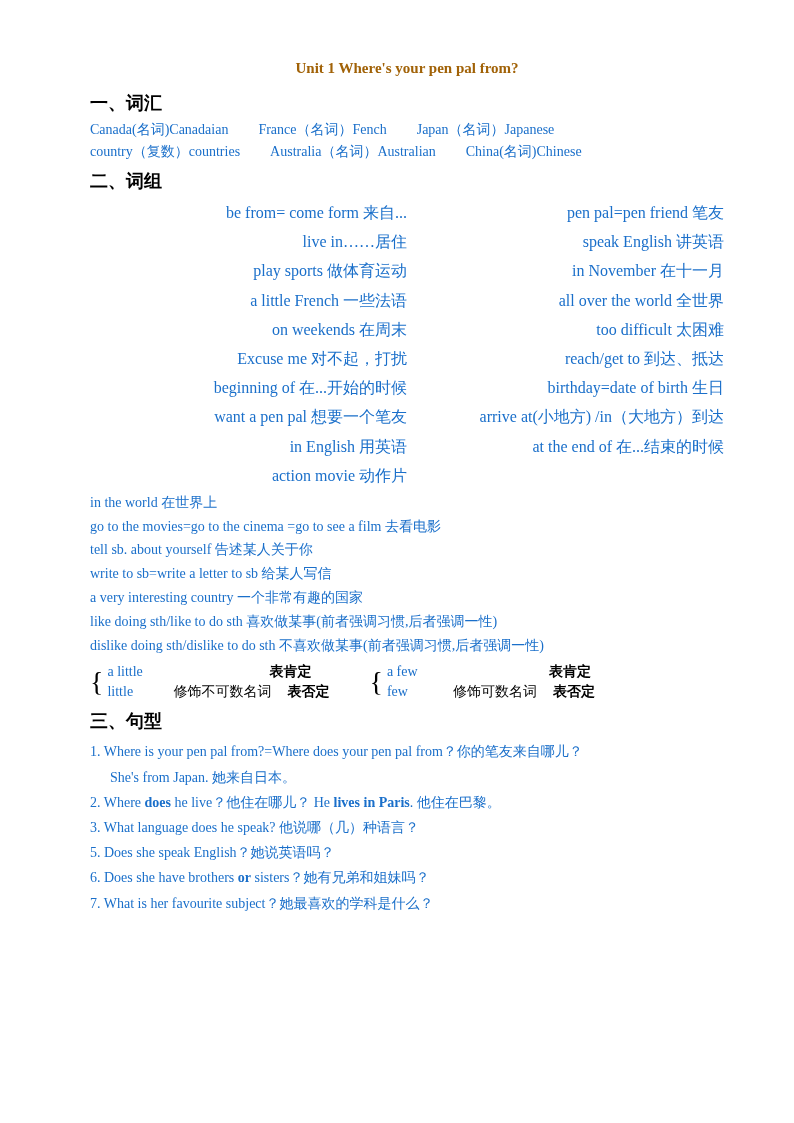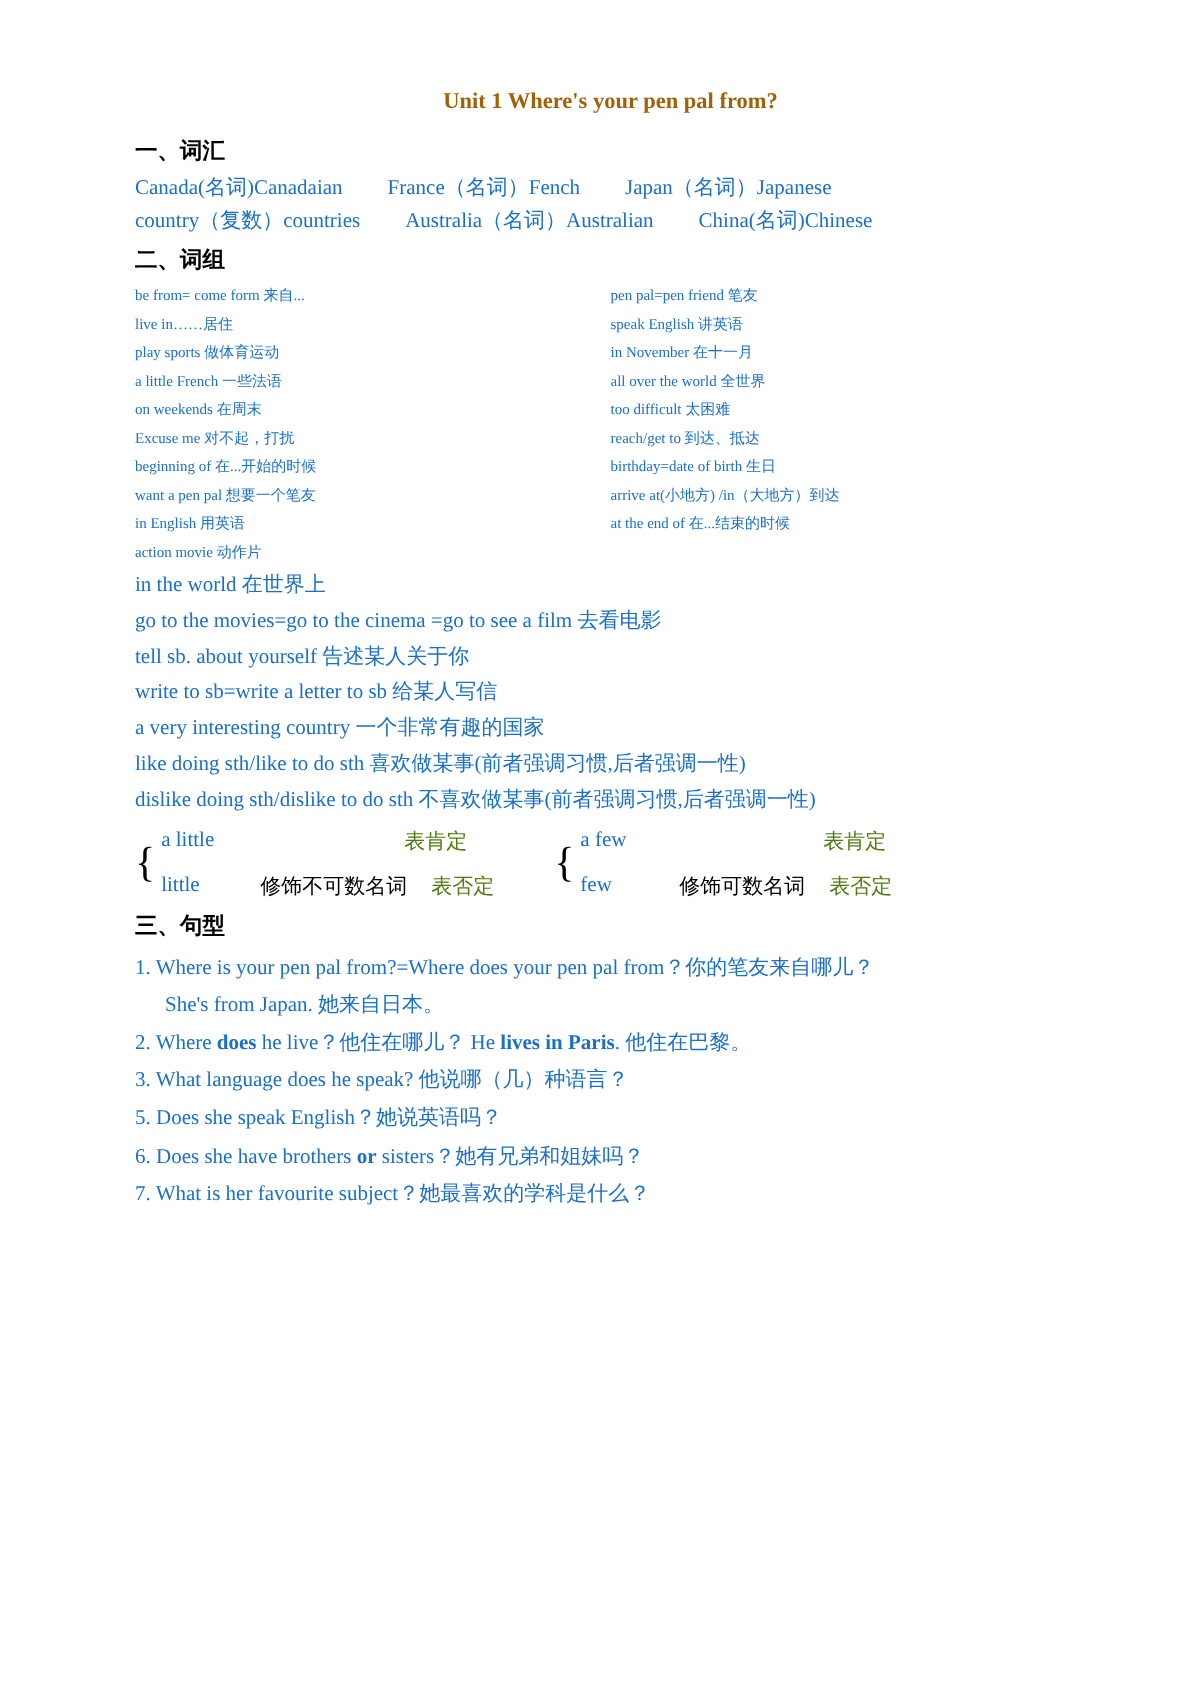--- a/index.html
+++ b/index.html
@@ -13,21 +13,21 @@
       padding: 60px 70px 60px 90px;
     }
     .title {
       text-align: center;
       font-weight: bold;
       font-size: 15px;
       margin-bottom: 14px;
       color: #a16207;
     }
     .section-header {
-      font-size: 15px;
+      font-size: 18px;
       font-weight: bold;
       color: #000;
       margin-bottom: 6px;
     }
     .blue { color: #1a6fca; }
     .vocab-row {
       display: flex;
       flex-wrap: wrap;
       gap: 0 30px;
       margin-bottom: 2px;
@@ -37,22 +37,23 @@
       font-size: 14px;
     }
     .phrase-grid {
       display: grid;
       grid-template-columns: 1fr 1fr;
       gap: 2px 0;
       margin-bottom: 2px;
     }
     .phrase-item {
       color: #1a6fca;
-      font-size: 10px;
+      font-size: 16px;
       line-height: 1.7;
+      text-align: right;
     }
     .full-width {
       color: #1a6fca;
       font-size: 14px;
       line-height: 1.7;
     }
     .bracket-box {
       display: flex;
       gap: 40px;
       margin: 6px 0 8px 0;
@@ -65,37 +66,38 @@
     }
     .brace {
       font-size: 28px;
       color: #000;
       line-height: 1;
       font-weight: 300;
     }
     .brace-content {
       display: flex;
       flex-direction: column;
-      gap: 12px;
+      gap: 2px;
     }
     .brace-row {
       display: flex;
       gap: 16px;
       align-items: center;
       font-size: 14px;
       color: #1a6fca;
     }
     .brace-row .word {
       min-width: 50px;
     }
     .brace-row .mod {
       min-width: 80px;
     }
     .brace-row .meaning {
-      color: #4d7c0f;
+      color: #000000;
+      font-weight: bold;
     }
     .sentence-section {
       margin-top: 4px;
     }
     .sentence-item {
       color: #1a6fca;
       font-size: 14px;
       line-height: 1.8;
     }
     .indent {

